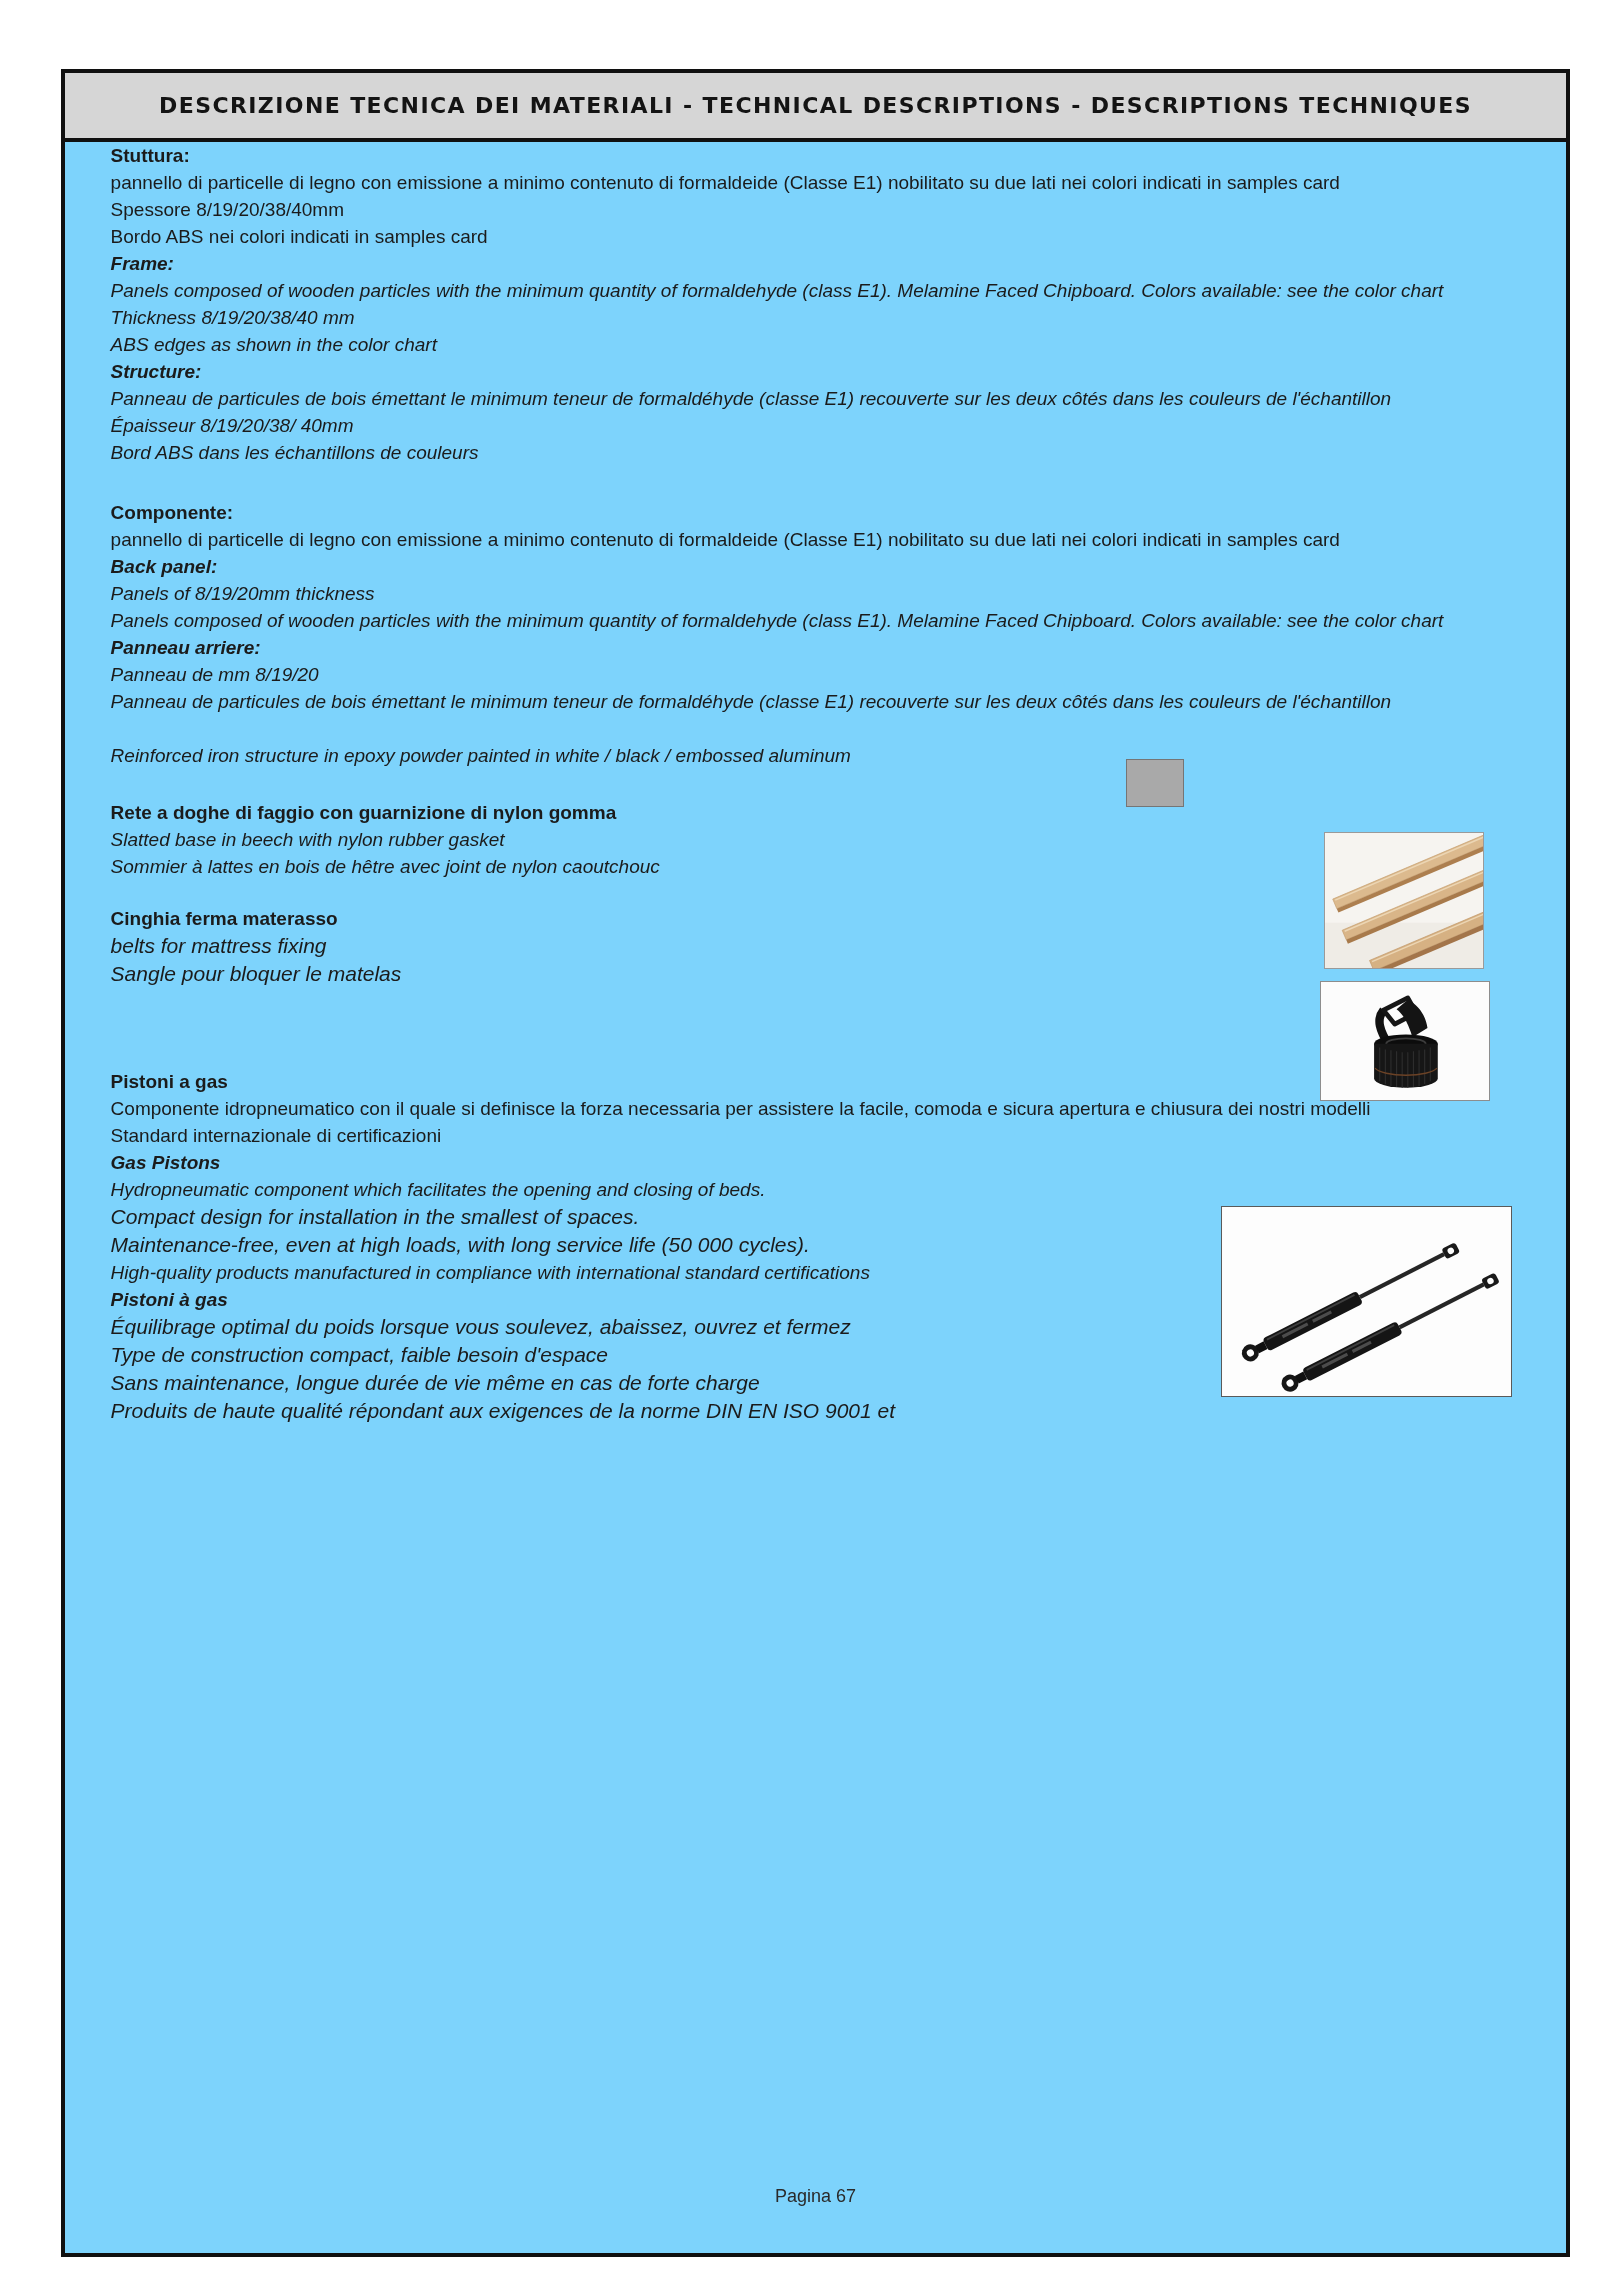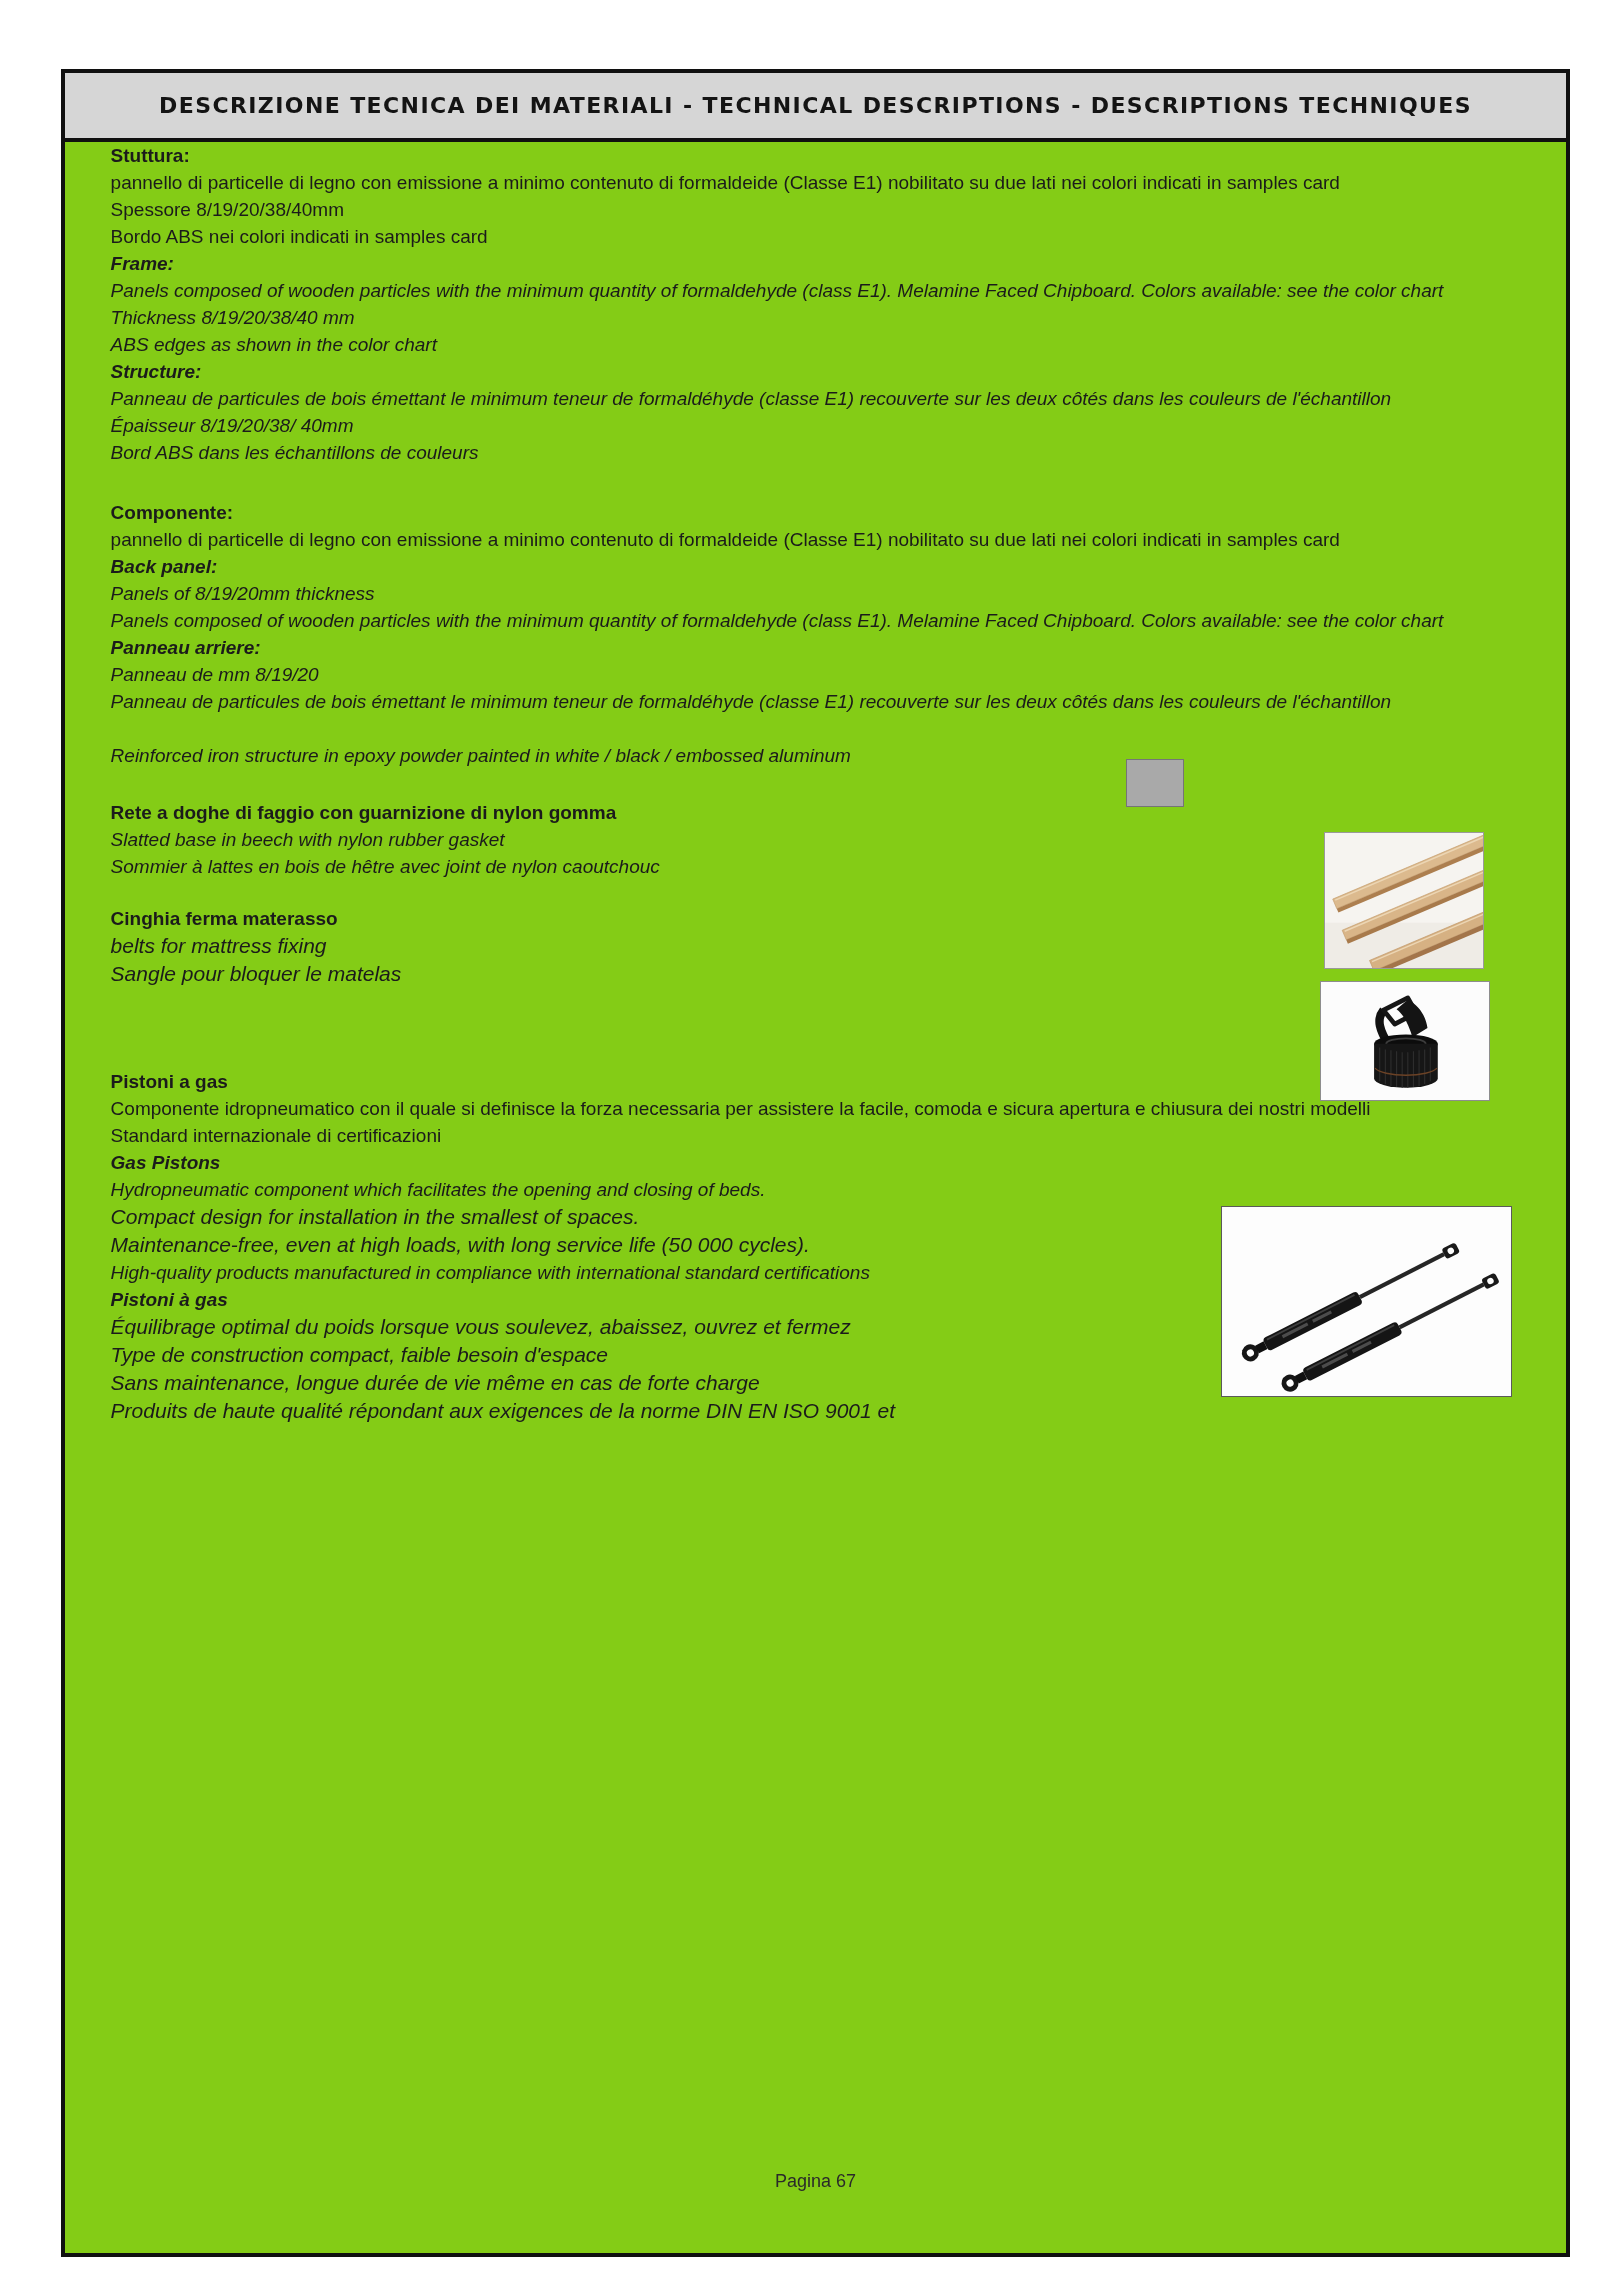--- a/index.html
+++ b/index.html
@@ -1,18 +1,18 @@
 <!DOCTYPE html>
 <html><head>
 <meta charset="utf-8">
 <style>
   html,body{margin:0;padding:0;background:#fff;}
   body{width:1621px;height:2294px;position:relative;font-family:"Liberation Sans",sans-serif;color:#1b1b1b;}
   .page{position:absolute;left:61px;top:69px;width:1509px;height:2188px;
-        border:4.8px solid #101010;background:#84cc16;box-sizing:border-box;}
+        border:4.8px solid #101010;background:#7dd3fc;box-sizing:border-box;}
   .hdr{height:65px;background:#d6d6d6;border-bottom:4.8px solid #101010;
        display:flex;align-items:center;justify-content:center;}
   .hdr .t{font-weight:bold;font-size:22px;letter-spacing:1.4px;color:#141414;
           font-family:"DejaVu Sans",sans-serif;}
   .content{padding:0 0 0 9.6px;}
   .ln{font-size:19px;line-height:27px;white-space:nowrap;margin-left:36px;}
   .b{font-weight:bold;}
   .i{font-style:italic;}
   .bi{font-weight:bold;font-style:italic;}
   .lg{font-size:21px;line-height:28px;}
@@ -21,21 +21,21 @@
   .sec-c{margin-bottom:30px;}
   .sec-d{margin-bottom:25px;}
   .sec-e{margin-bottom:80px;}
   .swatch{position:absolute;left:1061px;top:686px;width:58px;height:48px;
           background:#a9a9a9;border:1.9px solid #757575;box-sizing:border-box;}
   .photo{position:absolute;background:#fcfcfc;box-sizing:border-box;}
   .photo svg{display:block;width:100%;height:100%;}
   .ph-slats{left:1259px;top:759px;width:160px;height:137px;border:1.9px solid #9a9a9a;}
   .ph-belt{left:1255px;top:908px;width:170px;height:120px;border:1.9px solid #8d8d8d;}
   .ph-pistons{left:1156px;top:1133px;width:291px;height:191px;border:1.9px solid #5a5a5a;}
-  .footer{position:absolute;left:0;right:0;bottom:61px;text-align:center;
+  .footer{position:absolute;left:0;right:0;bottom:46px;text-align:center;
           font-size:18px;color:#2a2a2a;}
 </style>
 </head>
 <body>
 
 <div class="page">
 
   <div class="hdr">
     <span class="t">DESCRIZIONE TECNICA DEI MATERIALI - TECHNICAL DESCRIPTIONS - DESCRIPTIONS TECHNIQUES</span>
   </div>

